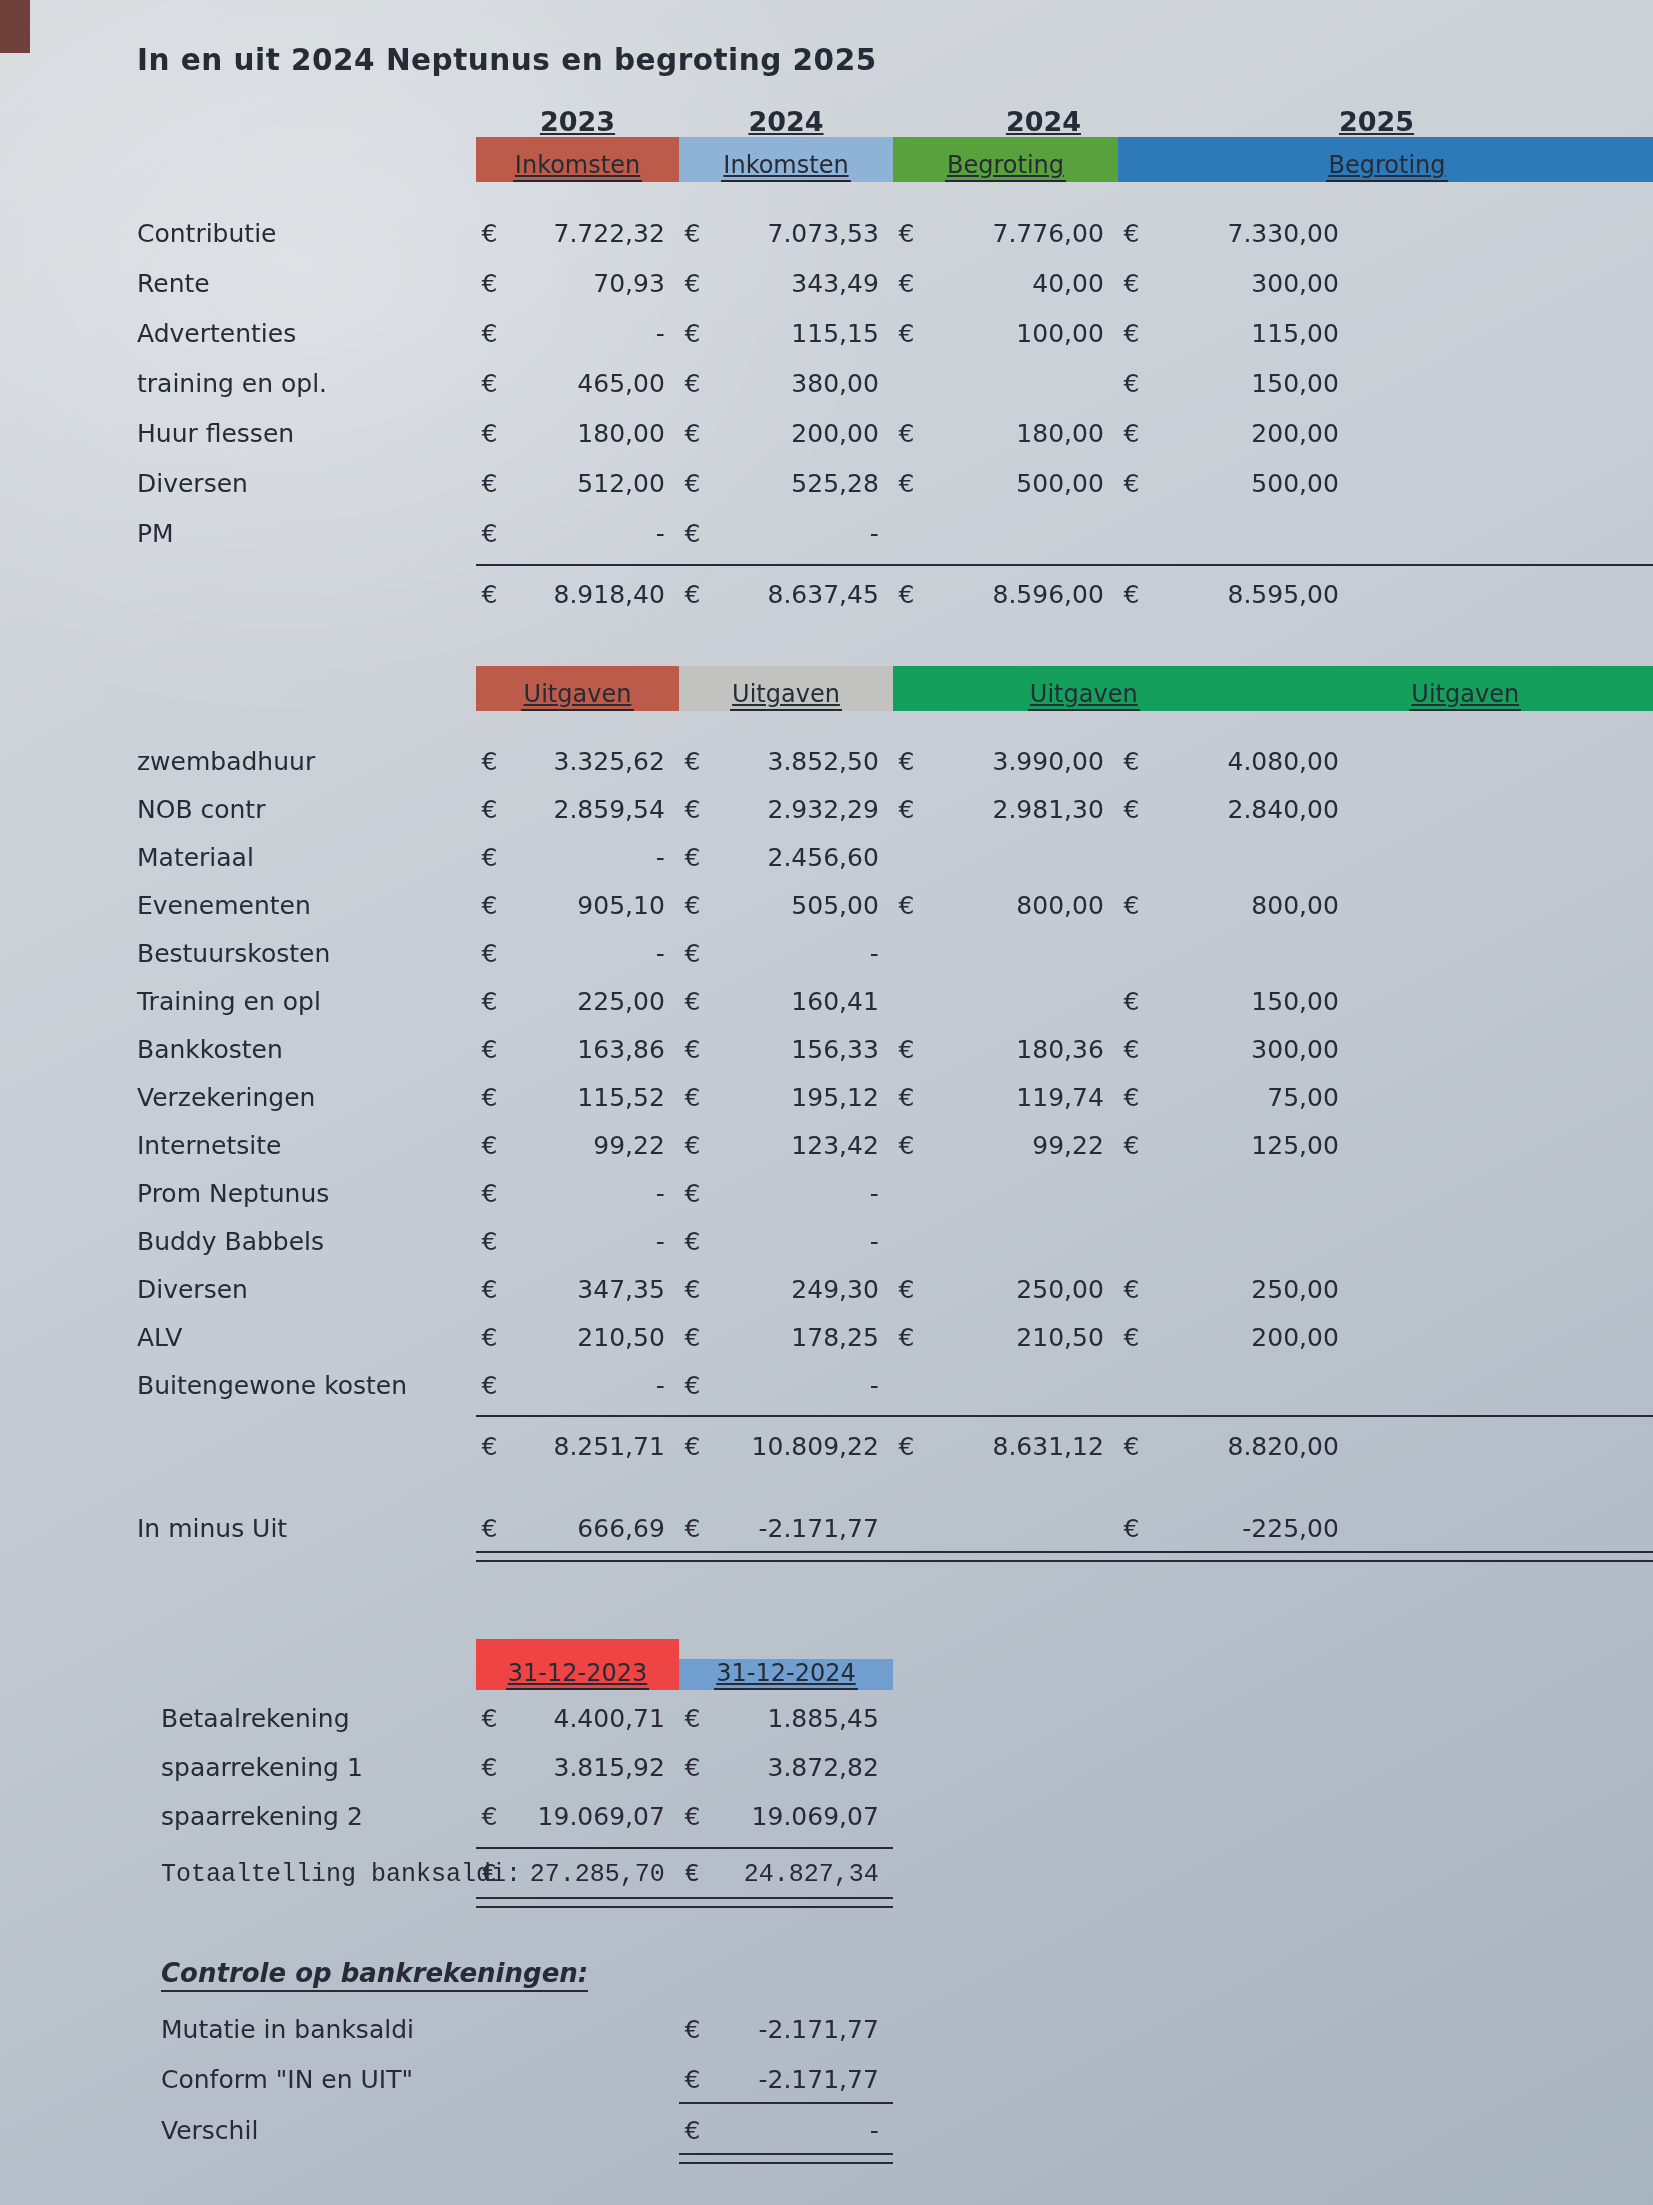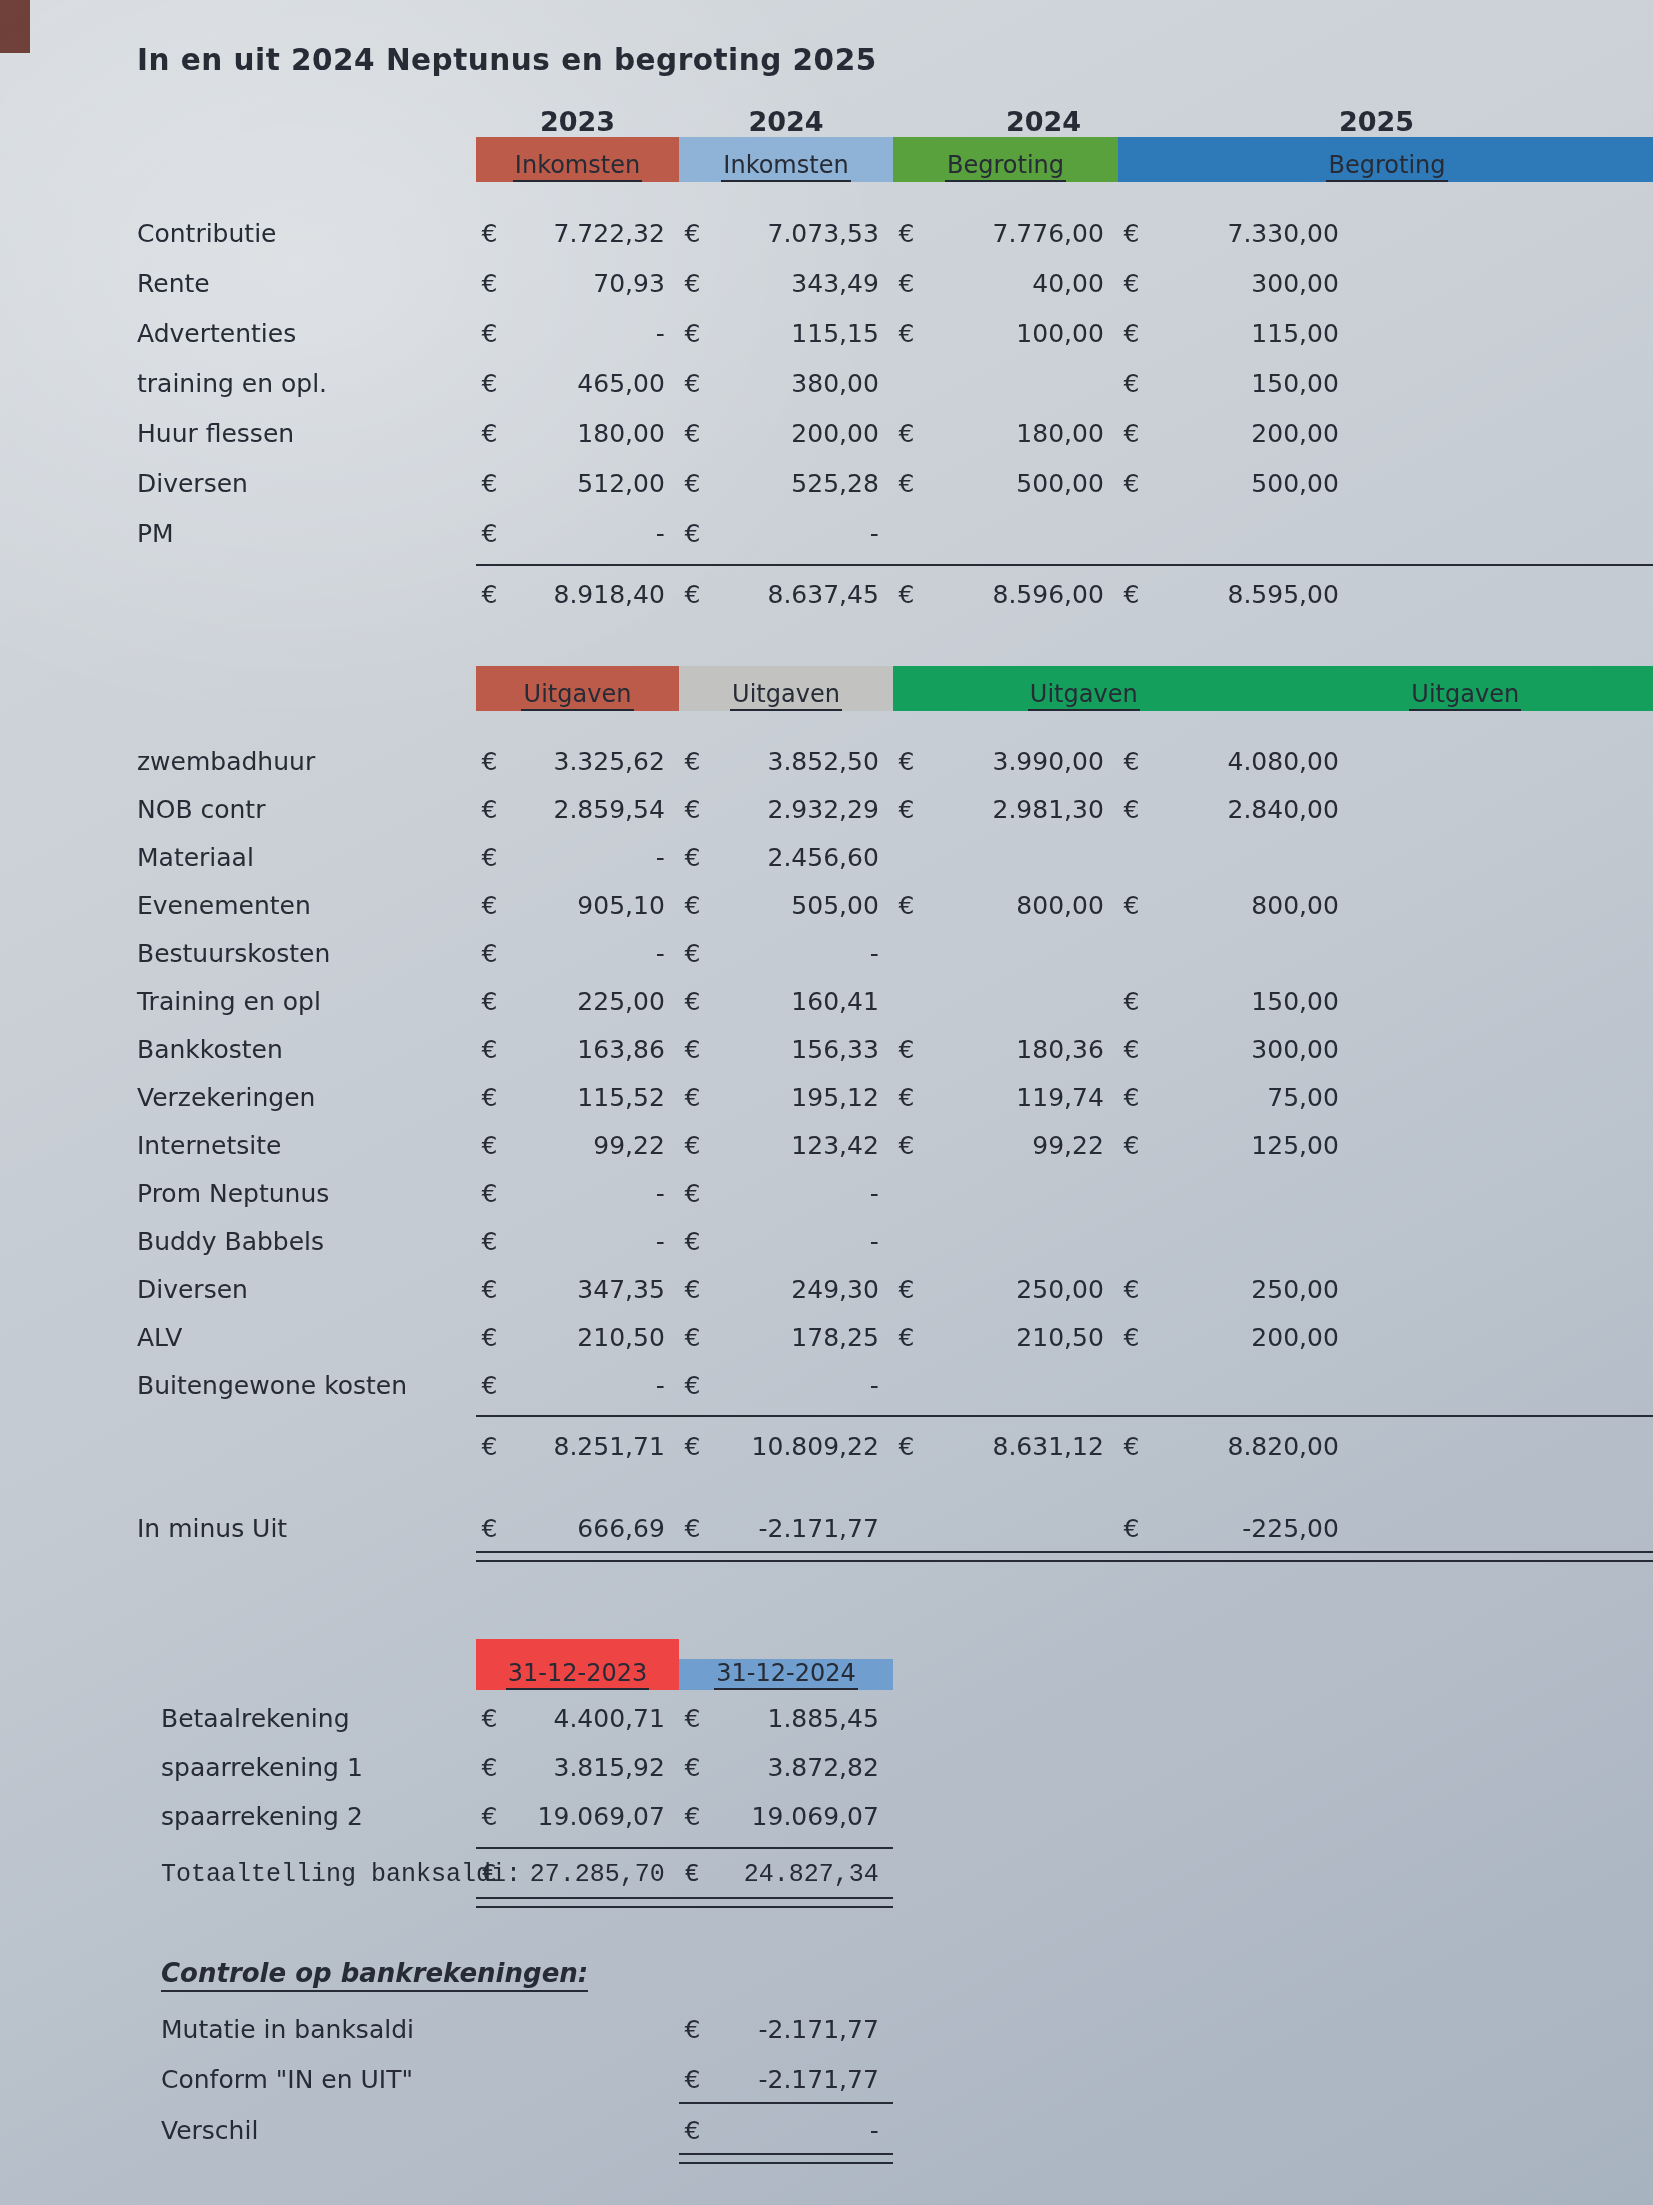--- a/index.html
+++ b/index.html
@@ -17,29 +17,29 @@
 
   
   .r{display:grid;grid-template-columns:339px 44px 159px 55px 159px 66px 159px 60px 175px;align-items:center;height:50px;font-size:25px;}
   .rx{height:48px;}
   .lbl{white-space:nowrap;}
   .ind{padding-left:24px;}
   .e{padding-left:5.5px;}
   .v{text-align:right;padding-right:14.2px;white-space:nowrap;}
 
   
-  .yearsrow{display:grid;grid-template-columns:339px 44px 159px 55px 159px 66px 159px 60px 175px;height:32px;font-size:27px;font-weight:bold;align-items:end;}
+  .yearsrow{display:grid;grid-template-columns:339px 44px 159px 55px 159px 66px 159px 60px 175px;height:32px;font-size:27px;font-weight:bold;align-items:end;text-decoration:underline;}
   .yr{text-align:center;}
   .c23{grid-column:2/4;} .c45{grid-column:4/6;} .c67{grid-column:6/8;} .c89{grid-column:8/10;} .c69{grid-column:6/10;}
   .shift-r{position:relative;left:141px;}
   .shift-s{position:relative;left:38px;}
 
   
   .barrow{display:grid;grid-template-columns:339px 44px 159px 55px 159px 66px 159px 60px 175px;height:45px;font-size:24px;}
-  .bar{display:flex;align-items:flex-end;justify-content:center;padding-bottom:0;}
+  .bar{display:flex;align-items:flex-end;justify-content:center;padding-bottom:0;text-decoration:underline;}
   .bar span{border-bottom:2.2px solid #242833;padding:0 2.2px 1.1px 2.2px;white-space:nowrap;}
   .red{background:#bc5b49;} .lblue{background:#8fb3d6;} .green{background:#58a13c;}
   .dblue{background:#2e79b7;} .gray{background:#c2c3c1;} .emerald{background:#14a05c;}
   .dred{background:#ef4444;margin-top:28px;} .mblue{background:#6f9ecf;margin-top:48px;}
   .wide{width:calc(100% + 303px);}
   .two{justify-content:space-around;}
 
   
   .ruler{display:grid;grid-template-columns:339px 44px 159px 55px 159px 66px 159px 60px 175px;margin:5.5px 0 1.1px 0;}
   .ln{border-top:2.7px solid #262b36;height:0;}

